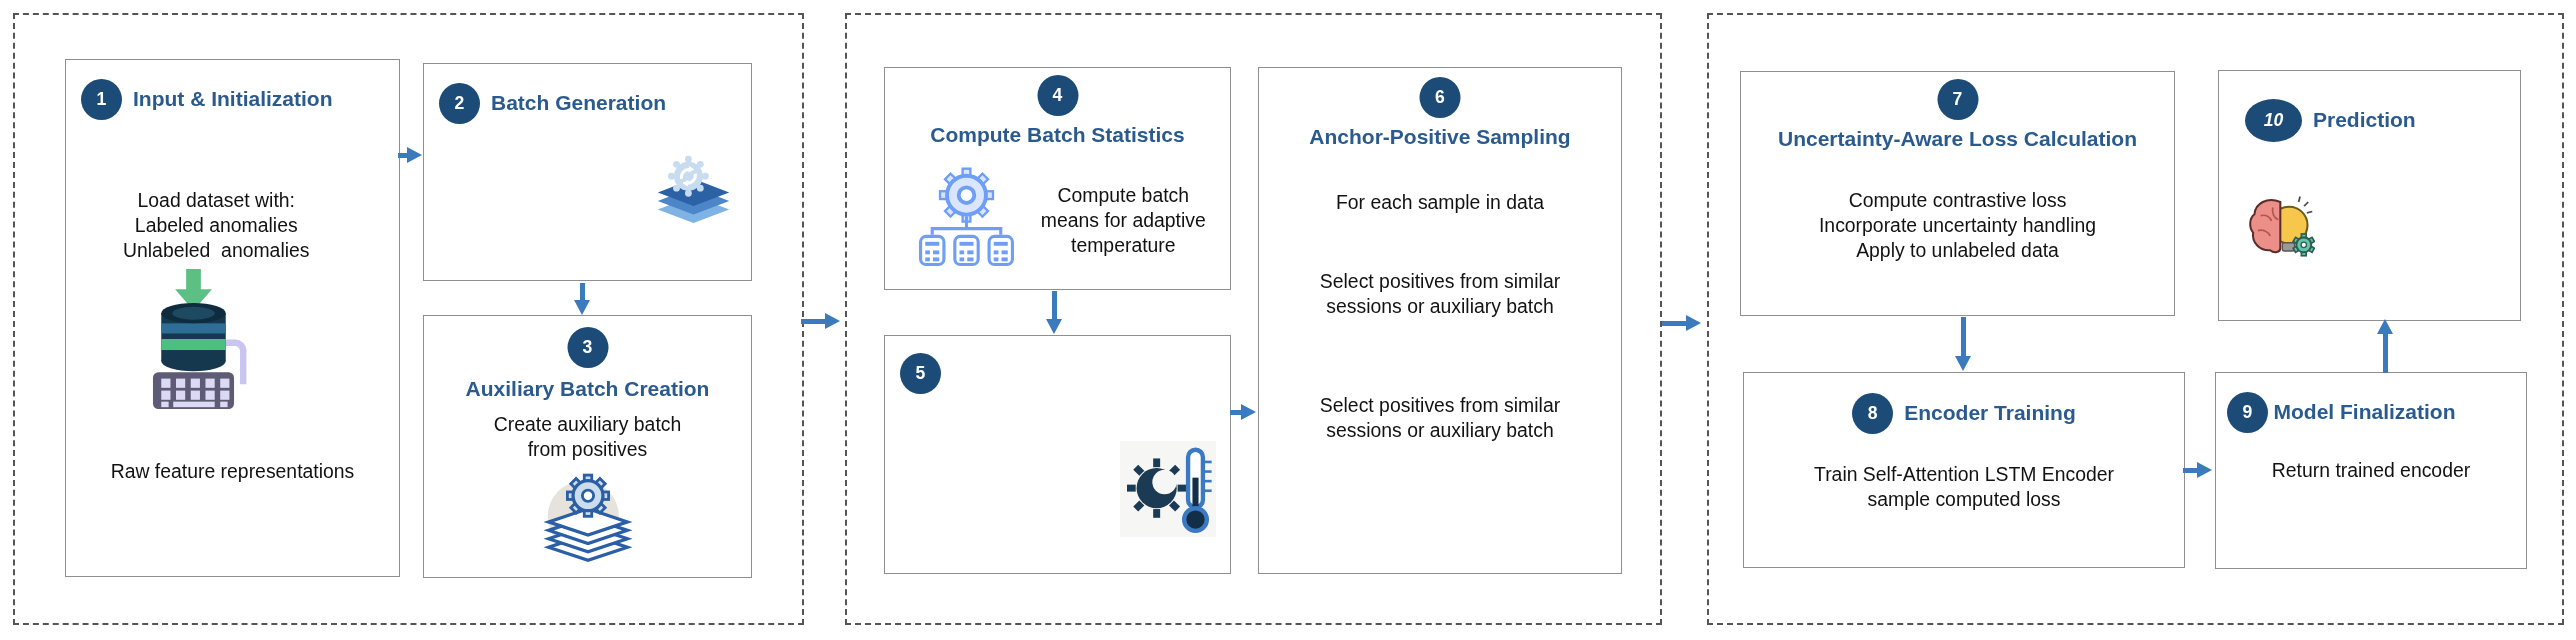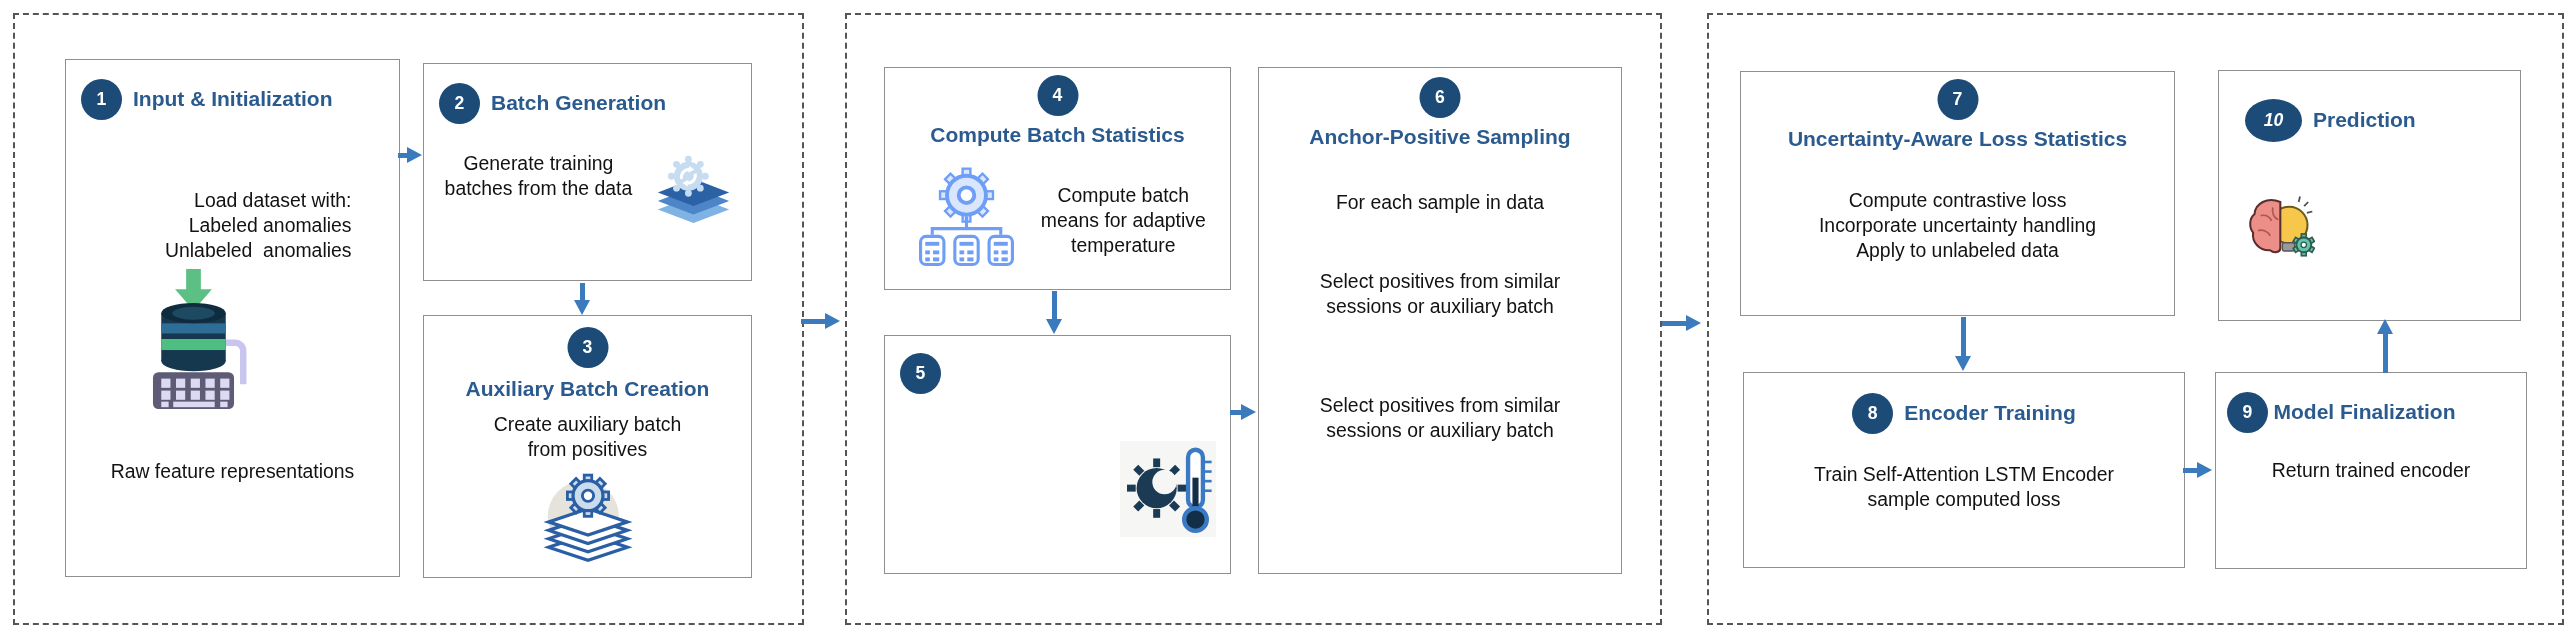--- a/index.html
+++ b/index.html
@@ -13,21 +13,21 @@
 
   .badge{background:#1C4B77;color:#ffffff;border-radius:50%;min-width:41px;height:41px;
          display:flex;align-items:center;justify-content:center;font-weight:700;font-size:17.6px;flex:0 0 auto;}
   .badge.wide{min-width:57px;height:43px;font-style:italic;}
   .badge.abs-center{position:absolute;left:50%;transform:translateX(-50%);}
 
   .title{color:#2A5A8E;font-weight:700;font-size:21px;line-height:1.18;white-space:pre-line;}
   .title.block{position:absolute;text-align:center;}
 
   .txt{position:absolute;font-size:19.4px;color:#121212;line-height:1.3;text-align:center;white-space:pre-wrap;}
-  .txt.left{text-align:right;margin-left:42px;}
+  .txt.left{text-align:center;}
 
   .icon{position:absolute;}
 
   .arrow{position:absolute;background:#3A7ABD;}
   .arrow-h{height:4.6px;}
   .arrow-h::after{content:"";position:absolute;right:-15px;top:50%;transform:translateY(-50%);
     border-left:15px solid #3A7ABD;border-top:8.3px solid transparent;border-bottom:8.3px solid transparent;}
   .arrow-v{width:4.6px;}
   .arrow-v::after{content:"";position:absolute;bottom:-15px;left:50%;transform:translateX(-50%);
     border-top:15px solid #3A7ABD;border-left:8.3px solid transparent;border-right:8.3px solid transparent;}
@@ -77,22 +77,20 @@
     </svg>
   </div>
   <div class="txt" style="left:0;right:0;top:399px;">Raw feature representations</div>
 </div>
 
 <div class="box" style="left:423px;top:63px;width:327px;height:216px;">
   <div class="hdr" style="left:15px;top:18.5px;">
     <div class="badge">2</div>
     <div class="title">Batch Generation</div>
   </div>
-  <div class="txt" style="left:7.4px;top:87px;width:214px;">Generate training
-batches from the data</div>
   <div class="icon" style="left:227px;top:91px;">
     <svg width="85" height="85" viewBox="0 0 100 100">
       <polygon points="50,48 92,64 50,80 8,64" fill="#7FB3E3"></polygon>
       <polygon points="50,38 92,54 50,70 8,54" fill="#4C85C8"></polygon>
       <polygon points="50,28 92,44 50,60 8,44" fill="#2B62A6"></polygon>
       <g fill="#C7DCF0">
         <circle cx="44" cy="25" r="17"></circle>
         <circle cx="44" cy="5" r="4"></circle>
           <circle cx="44" cy="45" r="4"></circle>
           <circle cx="24" cy="25" r="4"></circle>
@@ -234,21 +232,21 @@
 </div>
 
 <div class="arrow arrow-v" style="left:1052px;top:291px;height:28px;"></div>
 <div class="arrow arrow-h" style="left:1230px;top:410px;width:11px;"></div>
 <div class="arrow arrow-h" style="left:1662px;top:321px;width:24px;"></div>
 
 <div class="container" style="left:1707px;top:13px;width:853px;height:608px;"></div>
 
 <div class="box" style="left:1740px;top:71px;width:433px;height:243px;">
   <div class="badge abs-center" style="top:7.4px;">7</div>
-  <div class="title block" style="left:0;right:0;top:55px;">Uncertainty-Aware Loss Statistics</div>
+  <div class="title block" style="left:0;right:0;top:55px;">Uncertainty-Aware Loss Calculation</div>
   <div class="txt" style="left:0;right:0;top:116px;">Compute contrastive loss
 Incorporate uncertainty handling
 Apply to unlabeled data</div>
 </div>
 
 <div class="box" style="left:1743px;top:372px;width:440px;height:194px;">
   <div class="hdr centered" style="top:20.3px;">
     <div class="badge">8</div>
     <div class="title">Encoder Training</div>
   </div>

